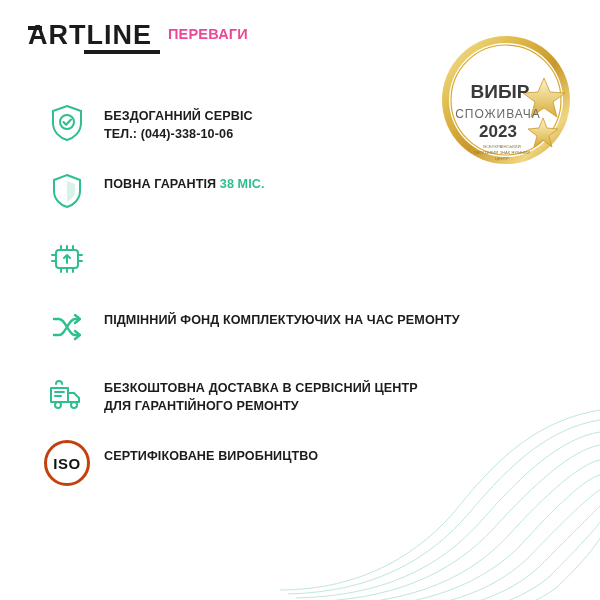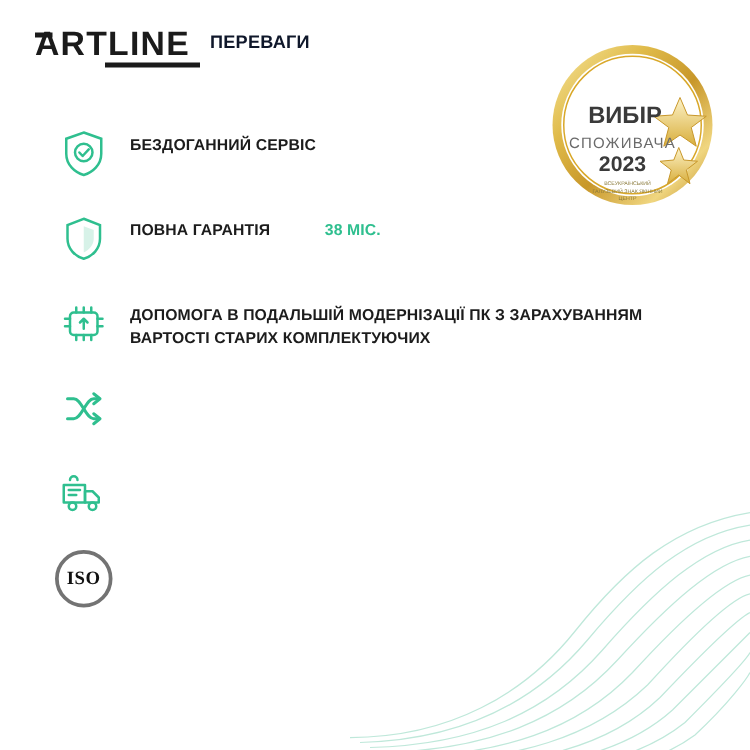--- a/index.html
+++ b/index.html
@@ -66,21 +66,21 @@
     left: 56px;
     bottom: 0;
     width: 76px;
     height: 4px;
     background: #1b1b1b;
   }
   .header-title {
     margin-left: 16px;
     font-size: 14.5px;
     font-weight: bold;
-    color: #0f172a;
+    color: #ec4899;
     line-height: 1.4;
     letter-spacing: 0.2px;
     padding-top: 2px;
     text-transform: uppercase;
   }
 
   
   .badge {
     position: absolute;
     right: 28px;
@@ -119,43 +119,42 @@
     font-size: 12.6px;
     font-weight: bold;
     color: #1c1c1c;
     line-height: 1.45;
     letter-spacing: 0.1px;
     padding-top: 7px;
     text-transform: uppercase;
   }
   .feature .txt .green {
     color: #2fbf8f;
-    margin-left: 40px;
   }
   .feature .txt .line2 { display: block; }
 
   
   .f1 { margin-top: 8px; }
   .f2 { margin-top: 14px; }
   .f3 { margin-top: 14px; }
   .f4 { margin-top: 16px; }
   .f5 { margin-top: 14px; }
   .f6 { margin-top: 22px; }
 
   .iso-badge {
     width: 40px;
     height: 40px;
     border-radius: 50%;
-    border: 3px solid #737373;
+    border: 3px solid #c2410c;
     display: flex;
     align-items: center;
     justify-content: center;
     font-size: 15px;
     font-weight: bold;
-    font-family: Liberation Serif, serif;
+    font-family: Liberation Sans, sans-serif;
     color: #111;
     letter-spacing: 0.5px;
   }
 </style>
 </head>
 <body>
 
 <div class="page">
 
   <svg class="waves" viewBox="0 0 330 330">
@@ -221,20 +220,21 @@
     <div class="feature f1">
       <div class="ico">
         <svg width="40" height="40" viewBox="0 0 40 40" fill="none" stroke="#2fbf8f" stroke-width="2">
           <path d="M20 3 L34 8 V20 C34 29 27 35 20 37 C13 35 6 29 6 20 V8 Z"></path>
           <circle cx="20" cy="19" r="7"></circle>
           <path d="M16.5 19 l2.6 2.8 L24 16.5" stroke-linecap="round" stroke-linejoin="round"></path>
         </svg>
       </div>
       <div class="txt">
         <span>БЕЗДОГАННИЙ СЕРВІС</span>
+        <span class="line2">ТЕЛ.: (044)-338-10-06</span>
       </div>
     </div>
 
     <div class="feature f2">
       <div class="ico">
         <svg width="40" height="40" viewBox="0 0 40 40" fill="none" stroke="#2fbf8f" stroke-width="2">
           <path d="M20 4 L33 9 V20 C33 28 27 34 20 36 C13 34 7 28 7 20 V9 Z"></path>
           <path d="M20 10 L28 13 V20 C28 25 24 29 20 31 Z" fill="#d7f2e8" stroke="none"></path>
         </svg>
       </div>
@@ -245,52 +245,56 @@
 
     <div class="feature f3">
       <div class="ico">
         <svg width="40" height="40" viewBox="0 0 40 40" fill="none" stroke="#2fbf8f" stroke-width="2">
           <path d="M12 11 h16 a3 3 0 0 1 3 3 v12 a3 3 0 0 1 -3 3 h-16 a3 3 0 0 1 -3 -3 v-12 a3 3 0 0 1 3 -3 z"></path>
           <path d="M14 7 v4 M20 7 v4 M26 7 v4 M14 29 v4 M20 29 v4 M26 29 v4" stroke-linecap="round"></path>
           <path d="M5 16 h4 M5 22 h4 M31 16 h4 M31 22 h4" stroke-linecap="round"></path>
           <path d="M20 16 v8 M17 19 l3 -3 l3 3" stroke-linecap="round" stroke-linejoin="round"></path>
         </svg>
       </div>
-      <div class="txt">
-        <span>ДОПОМОГА В ПОДАЛЬШІЙ МОДЕРНІЗАЦІЇ ПК З ЗАРАХУВАННЯМ</span>
-        <span class="line2">ВАРТОСТІ СТАРИХ КОМПЛЕКТУЮЧИХ</span>
-      </div>
     </div>
 
     <div class="feature f4">
       <div class="ico">
         <svg width="40" height="40" viewBox="0 0 40 40" fill="none" stroke="#2fbf8f" stroke-width="2.4" stroke-linecap="round" stroke-linejoin="round">
           <path d="M7 12 h5 c3 0 5 3 8 8 c3 5 5 8 8 8 h4"></path>
           <path d="M7 28 h5 c3 0 5 -3 8 -8 c3 -5 5 -8 8 -8 h4"></path>
           <polyline points="28,8 33,12 28,16"></polyline>
           <polyline points="28,24 33,28 28,32"></polyline>
         </svg>
+      </div>
+      <div class="txt">
+        <span>ПІДМІННИЙ ФОНД КОМПЛЕКТУЮЧИХ НА ЧАС РЕМОНТУ</span>
       </div>
     </div>
 
     <div class="feature f5">
       <div class="ico">
         <svg width="40" height="40" viewBox="0 0 40 40" fill="none" stroke="#2fbf8f" stroke-width="2" stroke-linecap="round" stroke-linejoin="round">
           <path d="M4 13 h17 v14 h-17 z"></path>
           <path d="M21 18 h6 l5 5 v4 h-11 z"></path>
           <circle cx="11" cy="30" r="3"></circle>
           <circle cx="27" cy="30" r="3"></circle>
           <path d="M9 9 a3 3 0 0 1 3 -3 a3 3 0 0 1 3 3"></path>
           <path d="M8 17 h9 M8 21 h6"></path>
         </svg>
       </div>
+      <div class="txt">
+        <span>БЕЗКОШТОВНА ДОСТАВКА В СЕРВІСНИЙ ЦЕНТР</span>
+        <span class="line2">ДЛЯ ГАРАНТІЙНОГО РЕМОНТУ</span>
+      </div>
     </div>
 
     <div class="feature f6">
       <div class="ico">
         <div class="iso-badge">ISO</div>
       </div>
       <div class="txt">
+        <span>СЕРТИФІКОВАНЕ ВИРОБНИЦТВО</span>
       </div>
     </div>
 
   </div>
 </div>
 
 </body></html>

